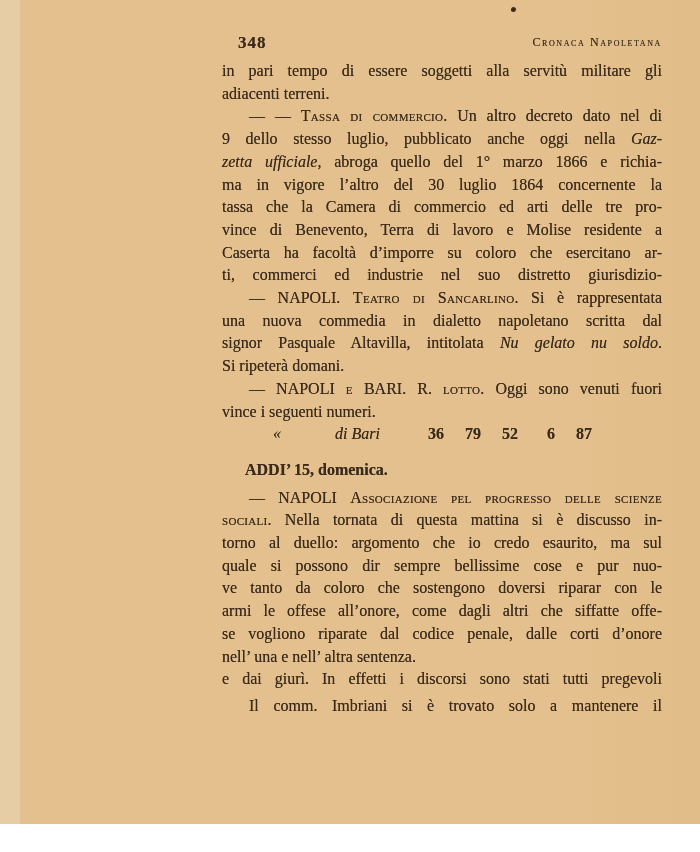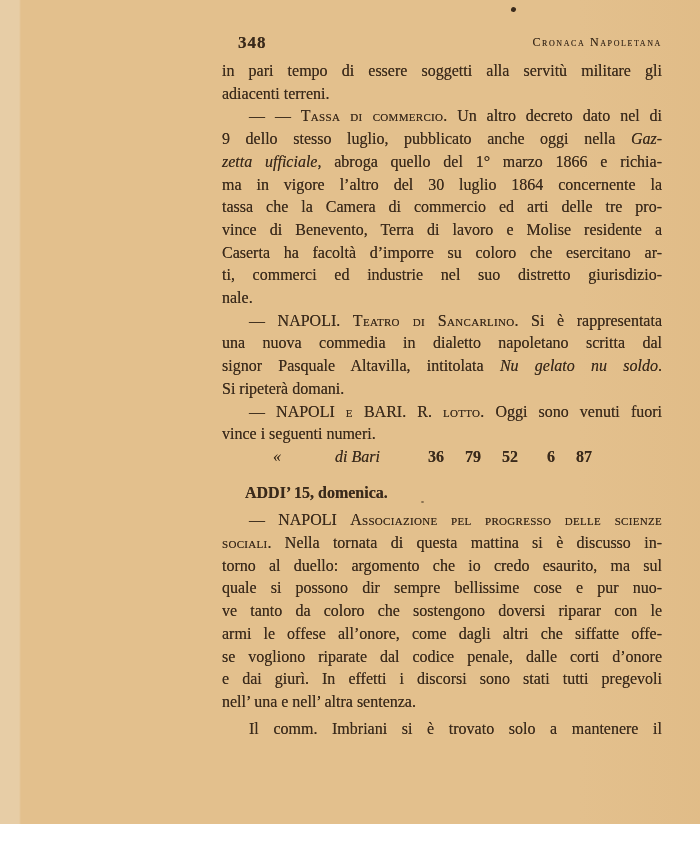--- a/index.html
+++ b/index.html
@@ -62,21 +62,20 @@
     <div class="ln left">adiacenti terreni.</div>
 
     <div class="ln j ind"><span>— — </span><span class="sc">Tassa di commercio</span><span>. Un altro decreto dato nel di</span></div>
     <div class="ln j"><span>9 dello stesso luglio, pubblicato anche oggi nella </span><span class="it">Gaz-</span></div>
     <div class="ln j"><span class="it">zetta ufficiale,</span><span> abroga quello del 1° marzo 1866 e richia-</span></div>
     <div class="ln j">ma in vigore l’altro del 30 luglio 1864 concernente la</div>
     <div class="ln j">tassa che la Camera di commercio ed arti delle tre pro-</div>
     <div class="ln j">vince di Benevento, Terra di lavoro e Molise residente a</div>
     <div class="ln j">Caserta ha facoltà d’imporre su coloro che esercitano ar-</div>
     <div class="ln j">ti, commerci ed industrie nel suo distretto giurisdizio-</div>
-    <div class="ln left">nale.</div>
 
     <div class="ln j ind"><span>— NAPOLI. </span><span class="sc">Teatro di Sancarlino</span><span>. Si è rappresentata</span></div>
     <div class="ln j">una nuova commedia in dialetto napoletano scritta dal</div>
     <div class="ln j"><span>signor Pasquale Altavilla, intitolata </span><span class="it">Nu gelato nu soldo</span><span>.</span></div>
     <div class="ln left">Si ripeterà domani.</div>
 
     <div class="ln j ind"><span>— NAPOLI </span><span class="sc">e</span><span> BARI. R. </span><span class="sc">lotto</span><span>. Oggi sono venuti fuori</span></div>
     <div class="ln left">vince i seguenti numeri.</div>
 
     <div>
@@ -92,19 +91,19 @@
 
     <div class="ln left mt-date">ADDI’ 15, domenica.</div>
 
     <div class="ln j ind mt-para"><span>— NAPOLI </span><span class="sc">Associazione pel progresso delle scienze</span></div>
     <div class="ln j"><span class="sc">sociali</span><span>. Nella tornata di questa mattina si è discusso in-</span></div>
     <div class="ln j">torno al duello: argomento che io credo esaurito, ma sul</div>
     <div class="ln j">quale si possono dir sempre bellissime cose e pur nuo-</div>
     <div class="ln j">ve tanto da coloro che sostengono doversi riparar con le</div>
     <div class="ln j">armi le offese all’onore, come dagli altri che siffatte offe-</div>
     <div class="ln j">se vogliono riparate dal codice penale, dalle corti d’onore</div>
+    <div class="ln left">nell’ una e nell’ altra sentenza.</div>
     <div class="ln j">e dai giurì. In effetti i discorsi sono stati tutti pregevoli</div>
-    <div class="ln left">nell’ una e nell’ altra sentenza.</div>
 
     <div class="ln j ind mt-last">Il comm. Imbriani si è trovato solo a mantenere il</div>
 
   </div>
 </div>
 
 </body></html>

